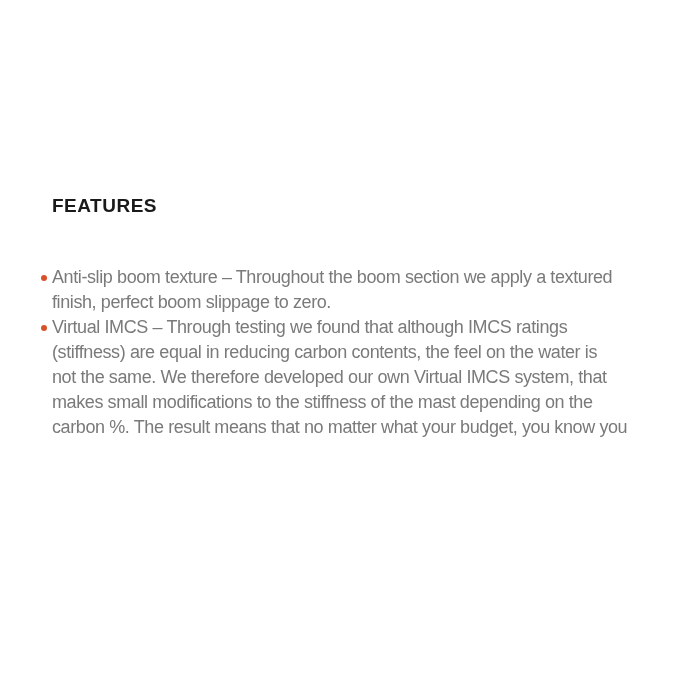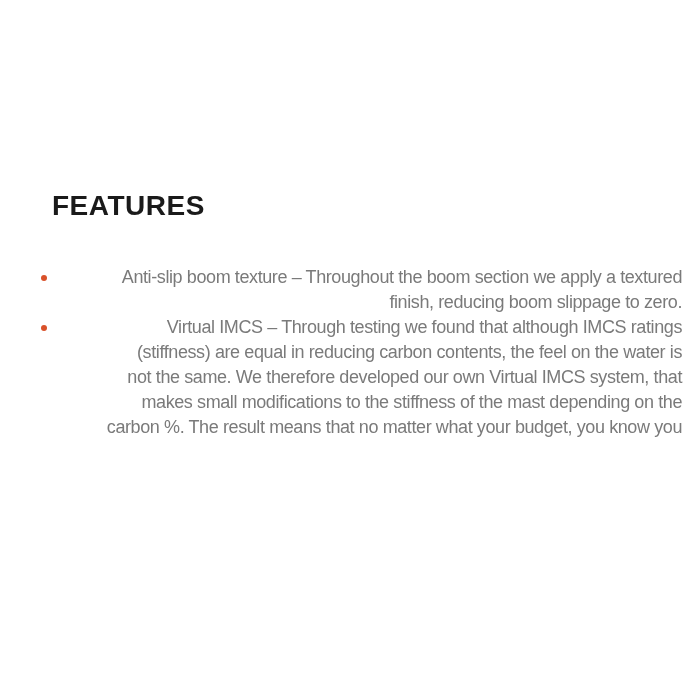--- a/index.html
+++ b/index.html
@@ -13,35 +13,34 @@
     height: 700px;
     background: var(--background, #ffffff);
     overflow: hidden;
     font-family: "Liberation Sans", sans-serif;
   }
   .heading {
     position: absolute;
     left: 52px;
     top: 193px;
     margin: 0;
-    font-size: 28px;
+    font-size: 19px;
     line-height: 25px;
     font-weight: 700;
     letter-spacing: 0.5px;
     color: var(--heading, #1a1a1a);
   }
   .feature-list {
     position: absolute;
     left: 52px;
     top: 265px;
     width: 630px;
   }
   .feature-item {
     position: relative;
-    text-align: right;
   }
   .bullet-dot {
     position: absolute;
     left: -11px;
     top: 10px;
     width: 6px;
     height: 6px;
     border-radius: 50%;
     background: var(--bullet, #d9512a);
   }
@@ -59,21 +58,21 @@
 
 <div class="page">
 
   <h2 class="heading">FEATURES</h2>
 
   <div class="feature-list">
 
     <div class="feature-item">
       <span class="bullet-dot"></span>
       <div class="feature-line">Anti-slip boom texture – Throughout the boom section we apply a textured</div>
-      <div class="feature-line">finish, reducing boom slippage to zero.</div>
+      <div class="feature-line">finish, perfect boom slippage to zero.</div>
     </div>
 
     <div class="feature-item">
       <span class="bullet-dot"></span>
       <div class="feature-line">Virtual IMCS – Through testing we found that although IMCS ratings</div>
       <div class="feature-line">(stiffness) are equal in reducing carbon contents, the feel on the water is</div>
       <div class="feature-line">not the same. We therefore developed our own Virtual IMCS system, that</div>
       <div class="feature-line">makes small modifications to the stiffness of the mast depending on the</div>
       <div class="feature-line">carbon %. The result means that no matter what your budget, you know you</div>
     </div>

